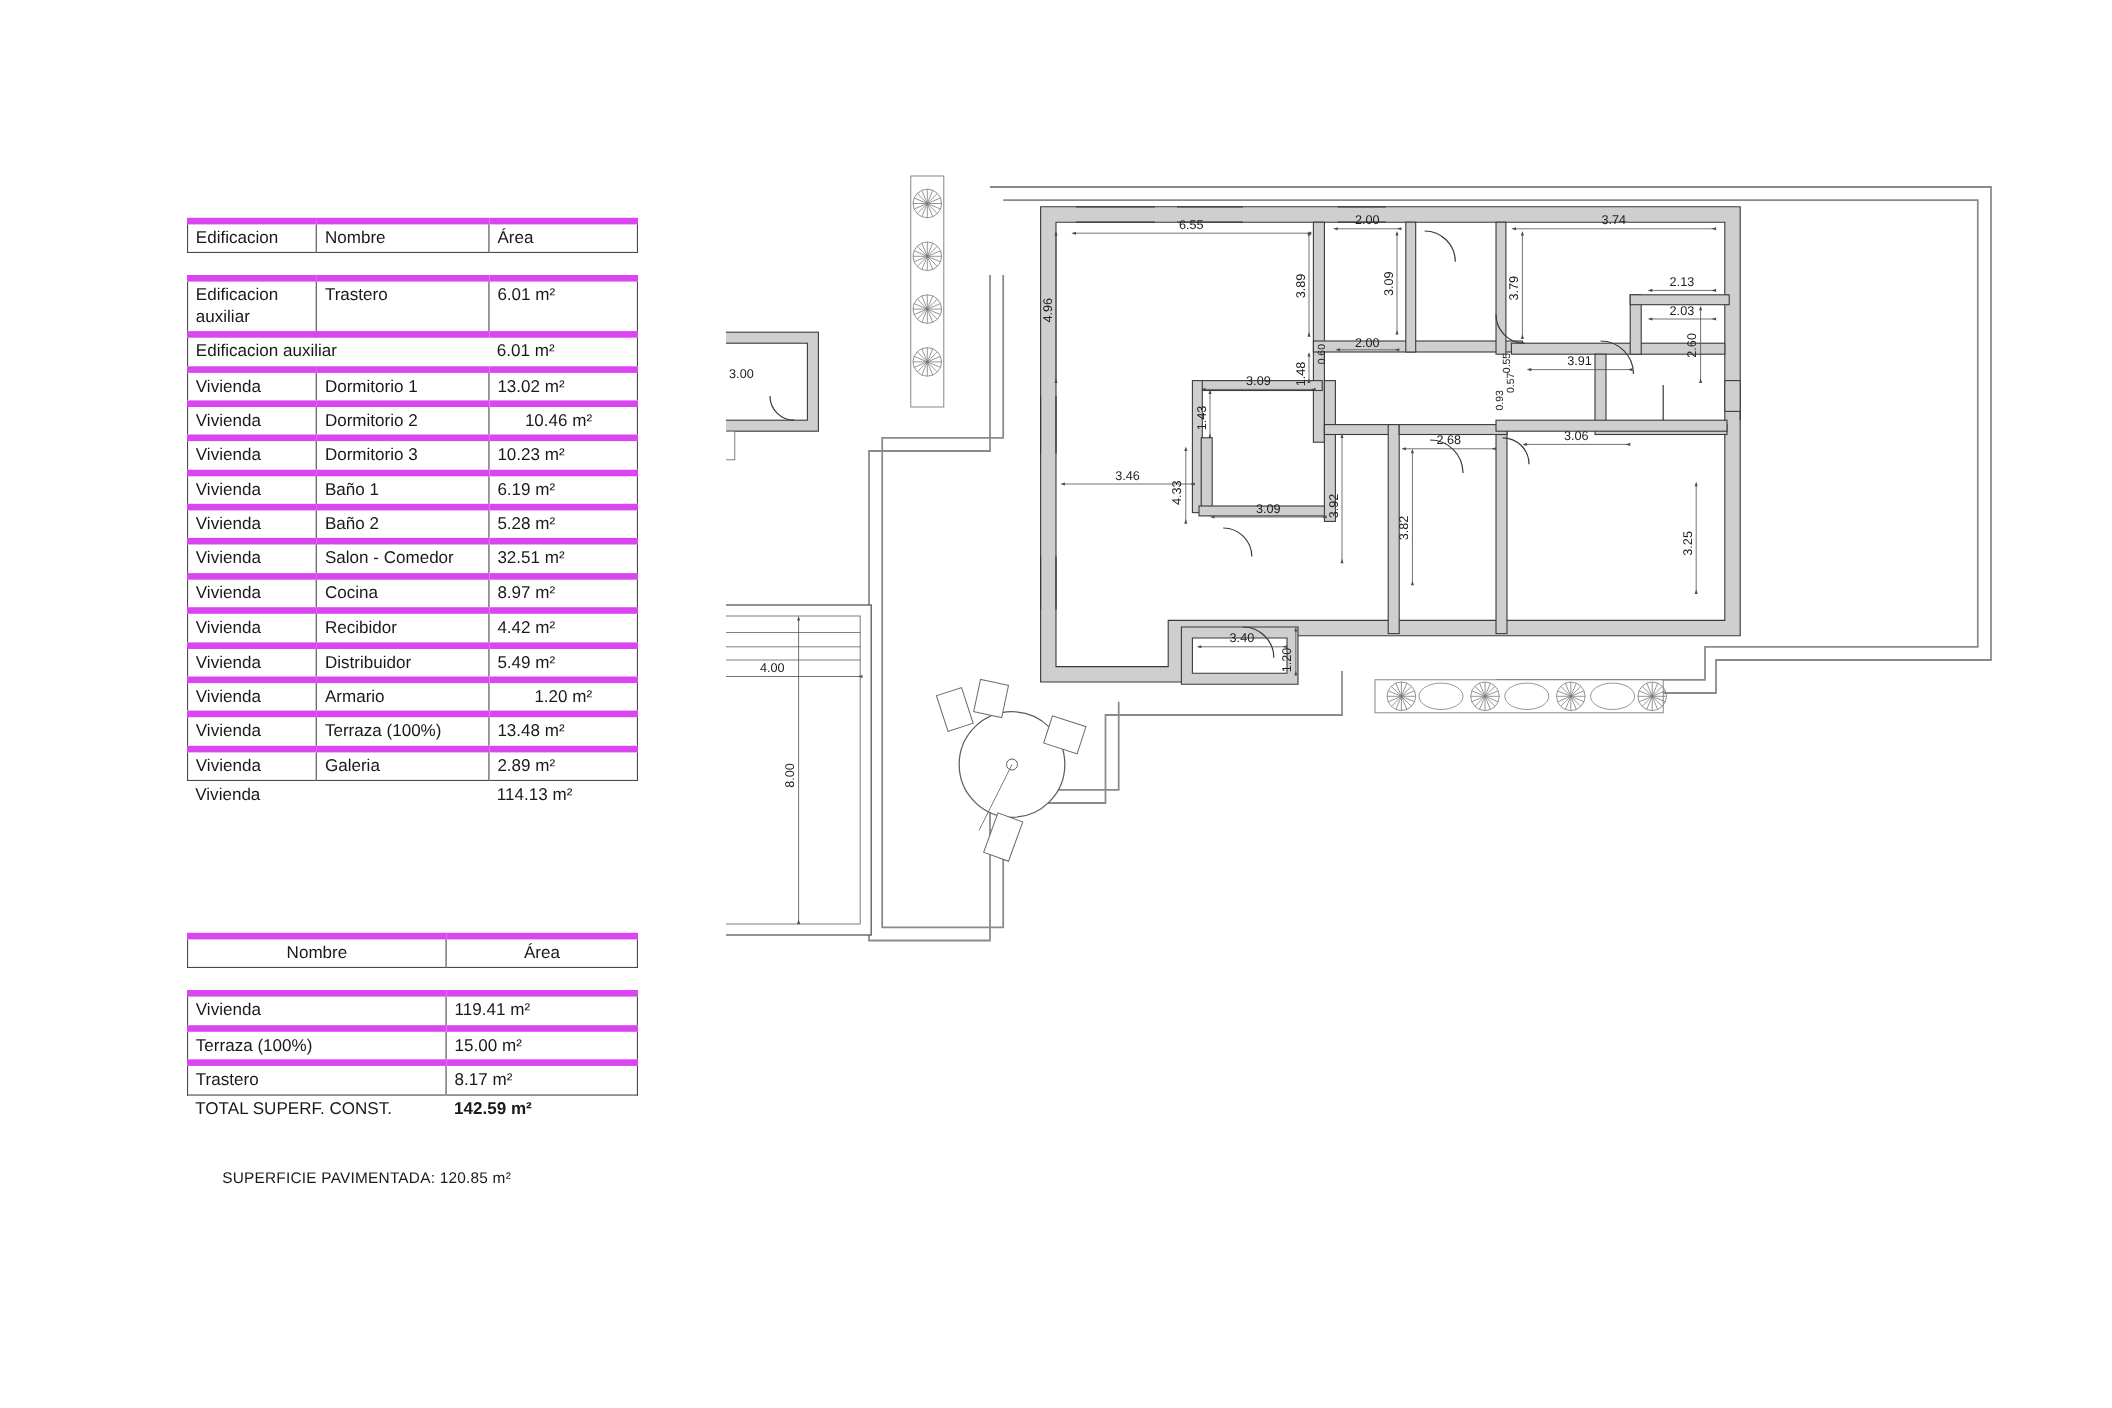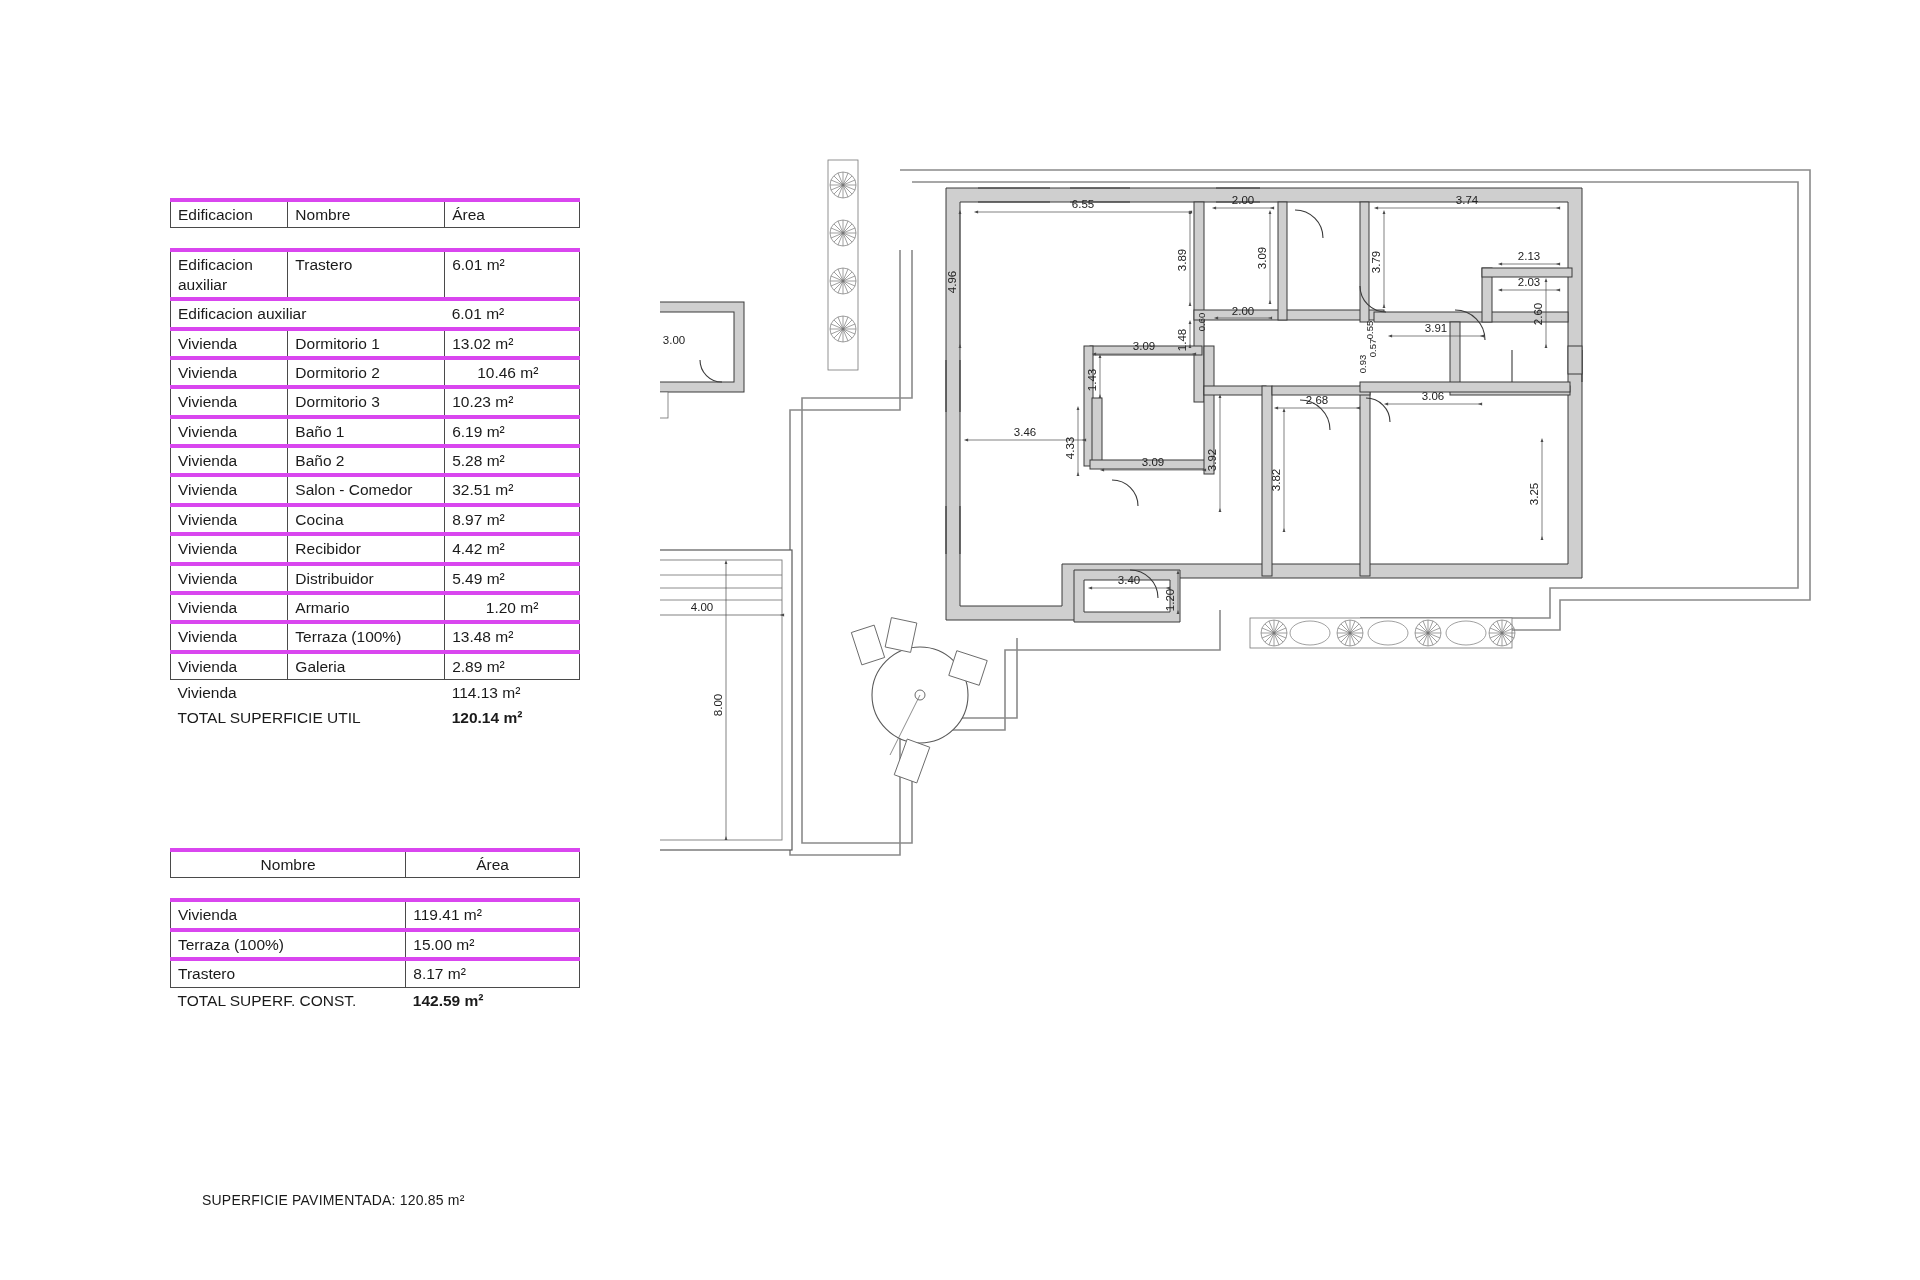--- a/index.html
+++ b/index.html
@@ -9,37 +9,37 @@
     font-family:"Liberation Sans", sans-serif;
     color:#1a1a1a;
     position:relative;
     overflow:hidden;
   }
   .sheet{position:absolute;inset:0;}
 
   
   .tbl{position:absolute;border-collapse:collapse;font-size:15.5px;}
   .tbl td{padding:3px 7px;vertical-align:top;line-height:1.25;}
-  .hline{border-top:4px solid #d946ef;}
+  .hline{border-top:6px solid #d946ef;}
   .hline-b{border-bottom:1px solid #4a4a4a;}
   .title-row td{text-align:center;font-size:16px;padding:7px 0;}
   .bold{font-weight:bold;}
   .num{white-space:nowrap;}
 
   #table-util{left:170px;top:198px;width:410px;}
   #table-util .c1{width:118px;}
   #table-util .c2{width:178px;}
   #table-util .c3{width:114px;}
 
   #table-const{left:170px;top:848px;width:410px;}
   #table-const .d1{width:240px;}
   #table-const .d2{width:170px;}
 
   .note{position:absolute;font-size:14px;letter-spacing:.2px;}
-  #pav-note{left:202px;top:1192px;}
+  #pav-note{left:202px;top:1062px;}
   #scale-note{left:1655px;top:1292px;font-size:15px;}
 
   
   .plan{position:absolute;left:660px;top:150px;width:1200px;height:930px;}
   svg{display:block;}
 </style>
 </head>
 <body>
 
 <div class="sheet">
@@ -121,24 +121,20 @@
       <td class="c3 hline num" style="border-left:1px solid #4a4a4a;border-right:1px solid #4a4a4a;">13.48 m²</td>
     </tr>
     <tr>
       <td class="c1 hline hline-b" style="border-left:1px solid #4a4a4a;">Vivienda</td>
       <td class="c2 hline hline-b" style="border-left:1px solid #4a4a4a;">Galeria</td>
       <td class="c3 hline hline-b num" style="border-left:1px solid #4a4a4a;border-right:1px solid #4a4a4a;">2.89 m²</td>
     </tr>
     <tr>
       <td class="c1" colspan="2">Vivienda</td>
       <td class="c3 num">114.13 m²</td>
-    </tr>
-    <tr>
-      <td colspan="2">TOTAL SUPERFICIE UTIL</td>
-      <td class="num bold">120.14 m²</td>
     </tr>
   </tbody>
     </table>
 
   <table class="tbl" id="table-const">
     <tbody>
     <tr>
       <td class="d1 hline hline-b" style="border-left:1px solid #4a4a4a;text-align:center;">Nombre</td>
       <td class="d2 hline hline-b" style="border-left:1px solid #4a4a4a;border-right:1px solid #4a4a4a;text-align:center;">Área</td>
     </tr>

